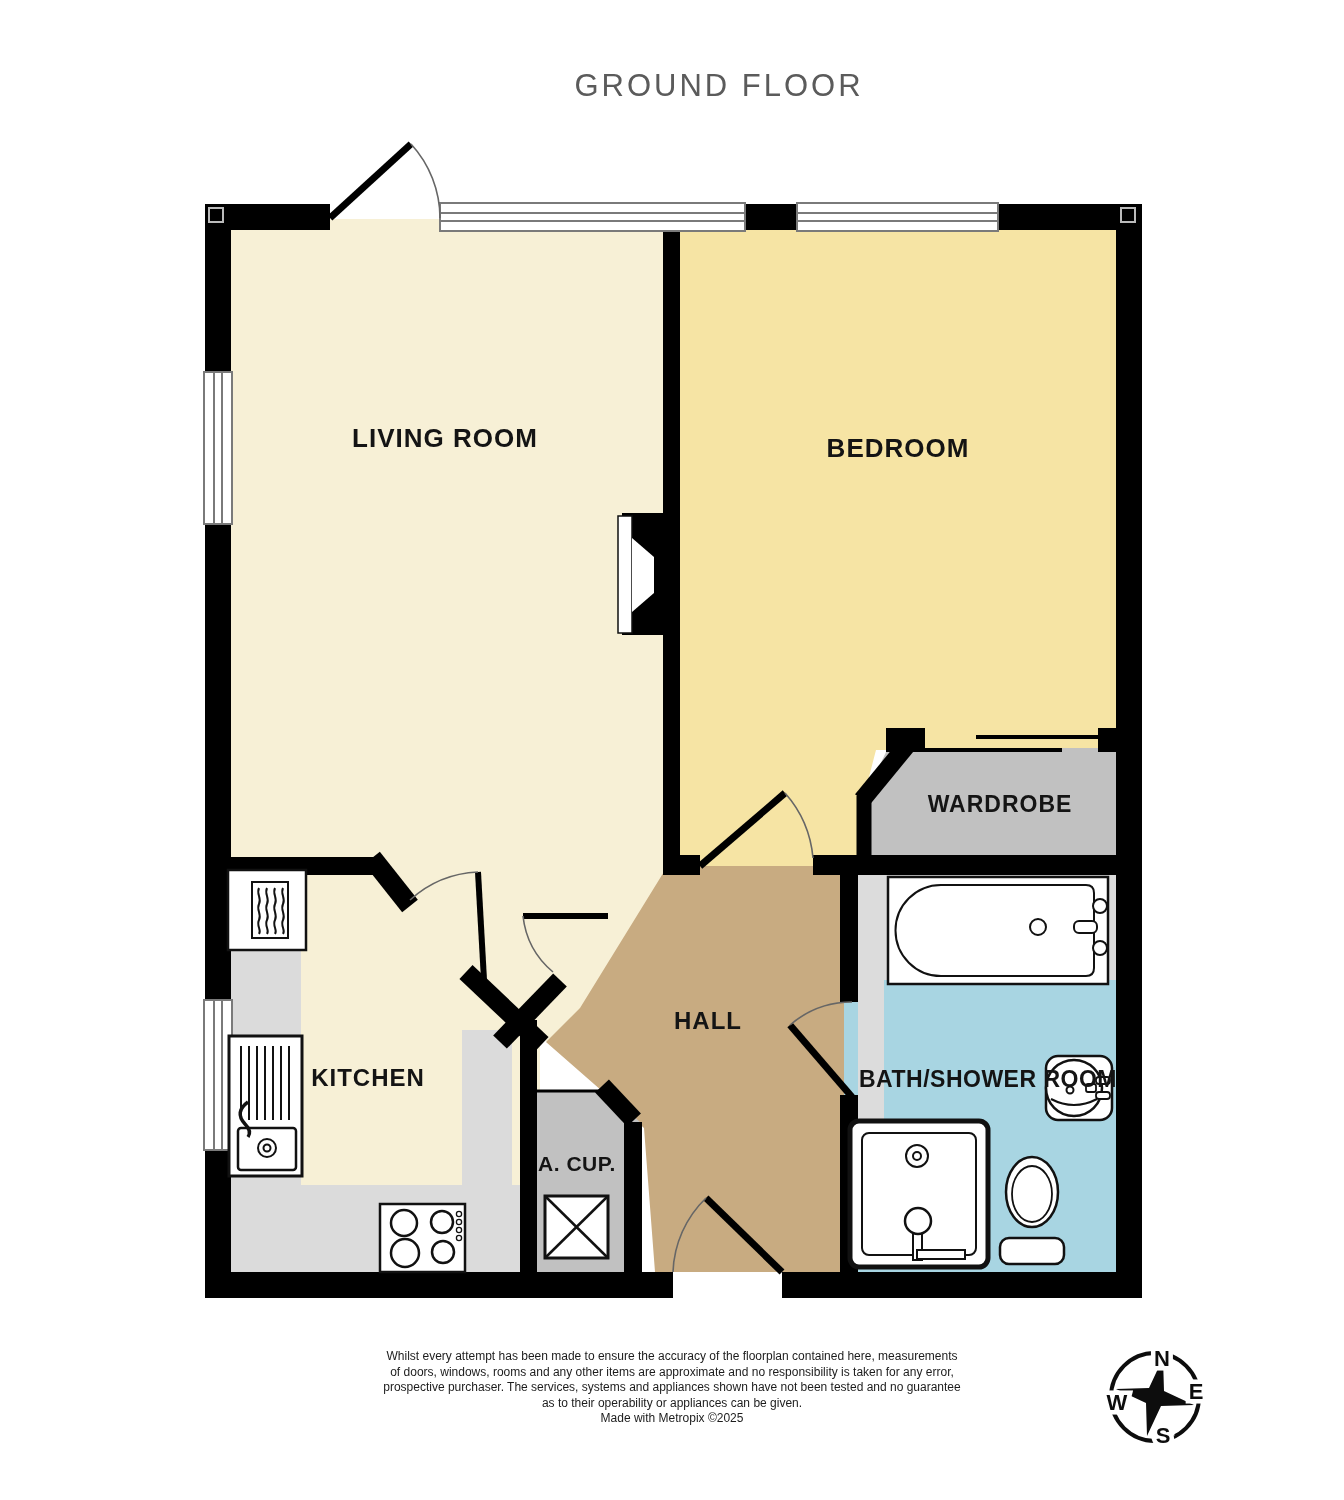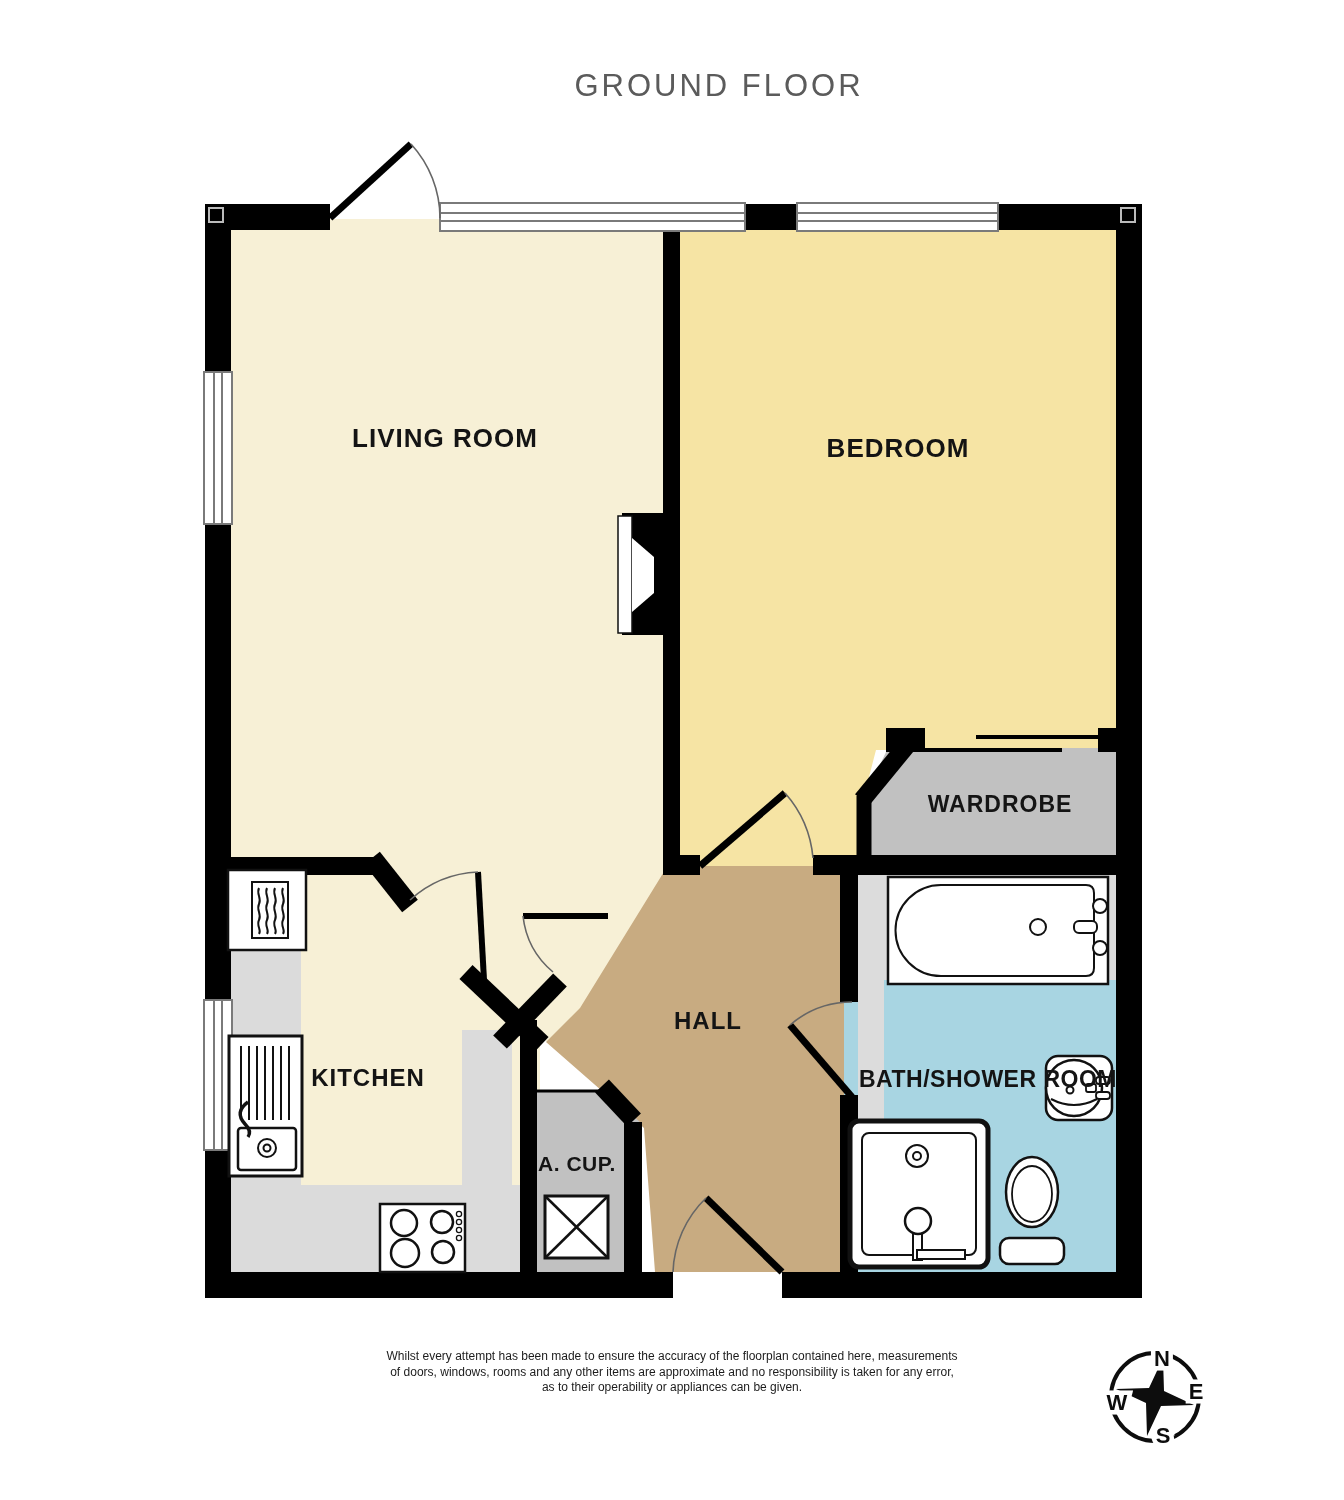--- a/index.html
+++ b/index.html
@@ -225,14 +225,16 @@
     <text class="compass-letter" x="1162" y="1366">N</text>
     <text class="compass-letter" x="1196" y="1399">E</text>
     <text class="compass-letter" x="1117" y="1410">W</text>
     <text class="compass-letter" x="1163" y="1443">S</text>
   </g>
 </svg>
 
 <div class="disclaimer">
   <div>Whilst every attempt has been made to ensure the accuracy of the floorplan contained here, measurements</div>
   <div>of doors, windows, rooms and any other items are approximate and no responsibility is taken for any error,</div>
+  <div>prospective purchaser. The services, systems and appliances shown have not been tested and no guarantee</div>
   <div>as to their operability or appliances can be given.</div>
+  <div class="credit">Made with Metropix ©2025</div>
 </div>
 
 </body></html>

